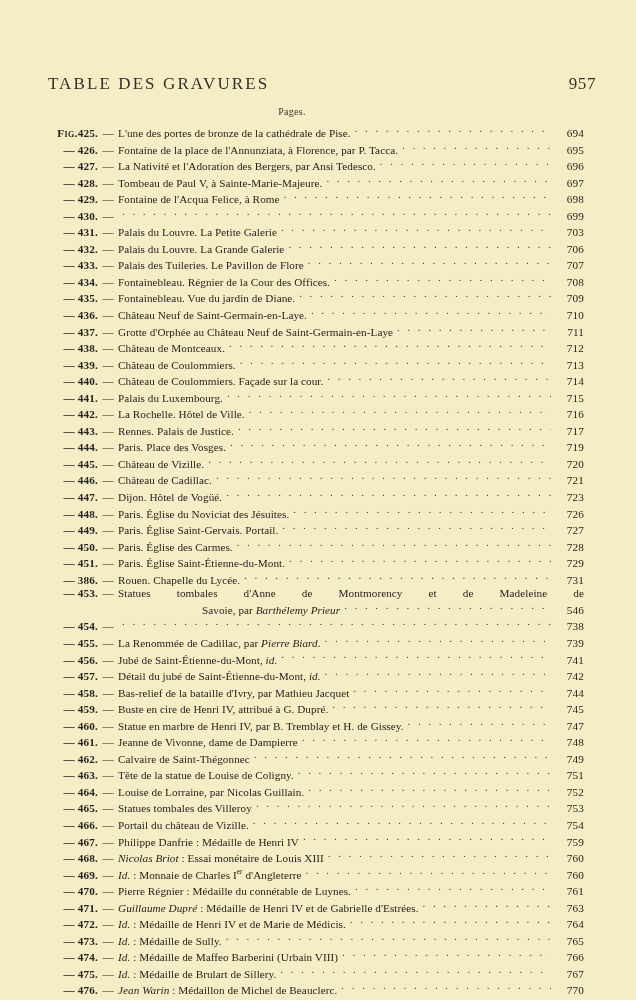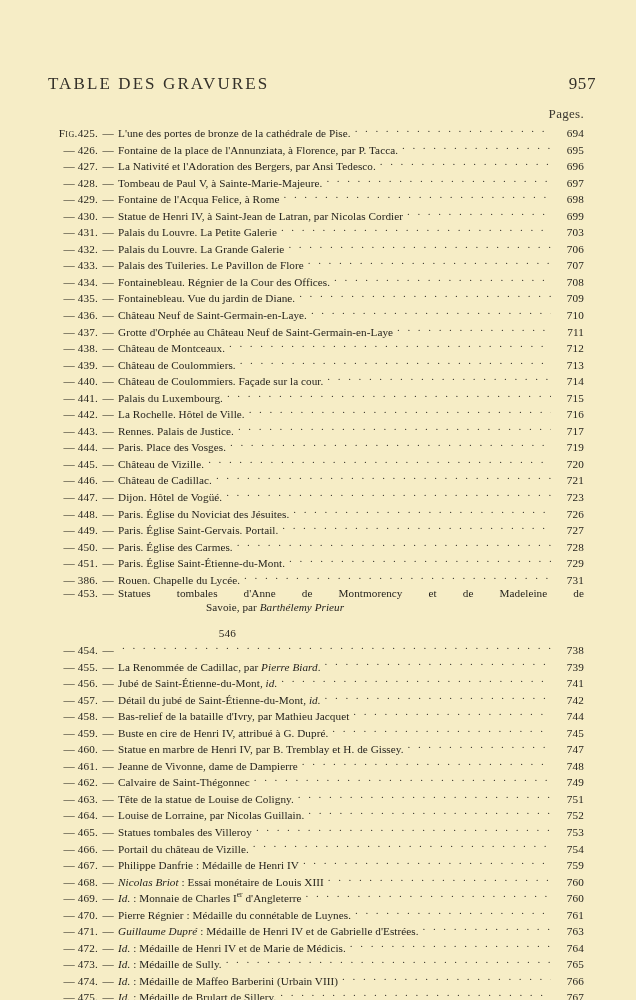--- a/index.html
+++ b/index.html
@@ -48,22 +48,22 @@
     letter-spacing: 0.6px;
     color: #34312a;
   }
 
   
   .pages-label {
     position: absolute;
     top: 106px;
     left: 0;
     width: 584px;
-    text-align: right;
-    font-size: 13px;
+    text-align: center;
+    font-size: 10px;
     letter-spacing: 0.3px;
     color: #3a372f;
   }
 
   
   .list {
     position: absolute;
     top: 124px;
     left: 34px;
     width: 550px;
@@ -76,20 +76,21 @@
     line-height: 13.55px;
     color: #26241e;
     white-space: nowrap;
   }
 
   .fignum {
     flex: 0 0 auto;
     width: 64px;
     text-align: right;
     letter-spacing: 0.15px;
+    font-weight: bold;
   }
   .fignum .fig-word {
     font-variant: small-caps;
     letter-spacing: 0.4px;
   }
   .dash-sep {
     flex: 0 0 auto;
     width: 20px;
     text-align: center;
   }
@@ -136,21 +137,20 @@
   .entry.wrap .line1 .title {
     flex: 1 1 auto;
     text-align: justify;
     text-align-last: justify;
     white-space: nowrap;
   }
   .entry.wrap .line2 {
     display: flex;
     align-items: baseline;
     padding-left: 168px;
-    flex-direction: column;
   }
   .entry.wrap .line2 .title {
     white-space: nowrap;
   }
 
   sup {
     font-size: 0.66em;
     vertical-align: super;
     line-height: 0;
   }
@@ -199,21 +199,20 @@
       <div class="entry">
         <span class="fignum">— 429.</span>
         <span class="dash-sep">—</span>
         <span class="title">Fontaine de l'Acqua Felice, à Rome</span>
         <span class="leader"></span>
         <span class="pagenum">698</span>
       </div>
       <div class="entry">
         <span class="fignum">— 430.</span>
         <span class="dash-sep">—</span>
-        <span class="title">Statue de Henri IV, à Saint-Jean de Latran, par Nicolas Cordier</span>
         <span class="leader"></span>
         <span class="pagenum">699</span>
       </div>
       <div class="entry">
         <span class="fignum">— 431.</span>
         <span class="dash-sep">—</span>
         <span class="title">Palais du Louvre. La Petite Galerie</span>
         <span class="leader"></span>
         <span class="pagenum">703</span>
       </div>

